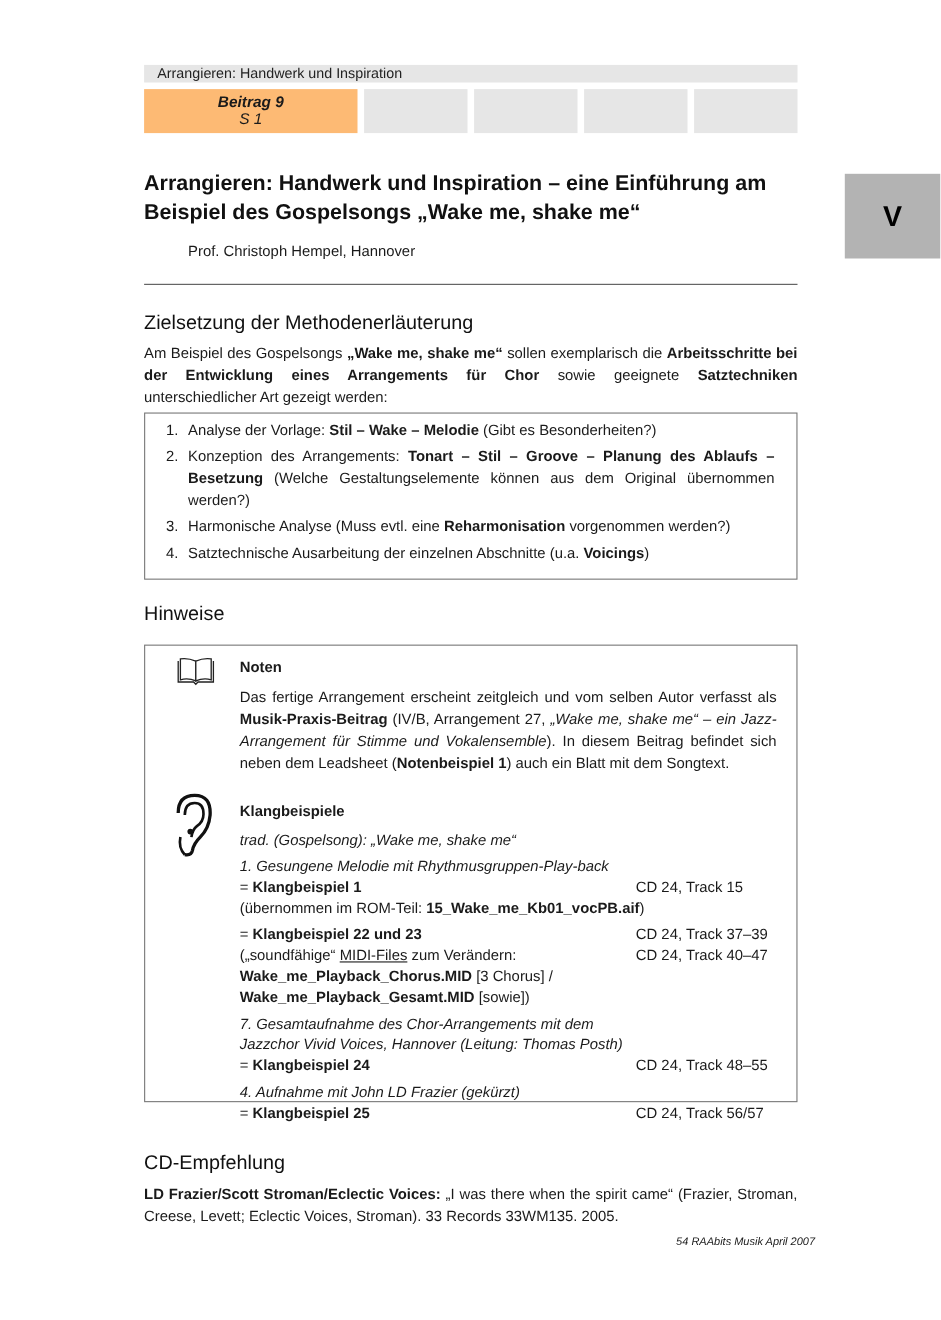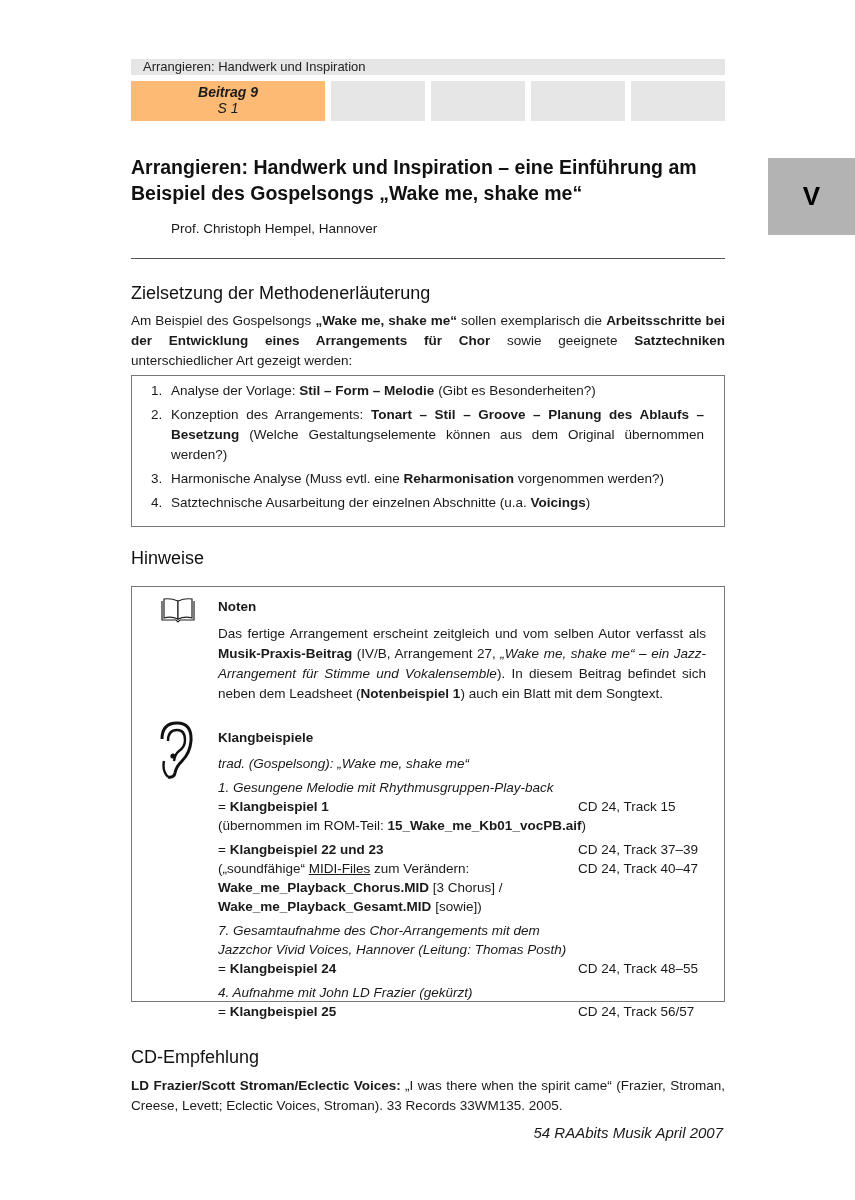--- a/index.html
+++ b/index.html
@@ -57,21 +57,21 @@
   .noten-head { top: 10px; font-weight: bold; }
   .noten-text { top: 37px; text-align: justify; }
   .klang-head { top: 141px; font-weight: bold; }
   .klang-body { top: 167px; }
   .klang-body .line { height: 19px; line-height: 19px; position: relative; white-space: nowrap; }
   .klang-body .gap { height: 5px; }
   .klang-body .right { position: absolute; left: 360px; top: 0; }
   .klang-body i { font-style: italic; }
   .u { text-decoration: underline; }
 
-  .footer { position: absolute; right: 132px; top: 1124px; font-size: 15px; font-style: italic; text-align: right; }
+  .footer { position: absolute; right: 114px; top: 1124px; font-size: 10px; font-style: italic; text-align: right; }
 </style>
 </head>
 <body>
 
 <div class="running-head">Arrangieren: Handwerk und Inspiration</div>
 <div class="tabs">
   <div class="tab active">
     <span class="b">Beitrag 9</span>
     <span class="s">S 1</span>
   </div>
@@ -86,21 +86,21 @@
 <div class="author">Prof. Christoph Hempel, Hannover</div>
 <div class="rule"></div>
 
 <h2 class="h2" style="top:283px">Zielsetzung der Methodenerläuterung</h2>
 <p class="p" style="top:311px" id="intro"><span>Am Beispiel des Gospelsongs </span><b>„Wake me, shake me“</b><span> sollen exemplarisch die </span><b>Arbeits­schritte bei der Entwicklung eines Arrangements für Chor</b><span> sowie geeignete </span><b>Satz­techniken</b><span> unterschiedlicher Art gezeigt werden:</span></p>
 
 <div class="box1">
   <ol id="steps">
       <li>
         <span class="num">1.</span>
-        <span class="txt"><span>Analyse der Vorlage: </span><b>Stil – Form – Melodie</b><span> (Gibt es Besonderheiten?)</span></span>
+        <span class="txt"><span>Analyse der Vorlage: </span><b>Stil – Wake – Melodie</b><span> (Gibt es Besonderheiten?)</span></span>
       </li>
       <li>
         <span class="num">2.</span>
         <span class="txt"><span>Konzeption des Arrangements: </span><b>Tonart – Stil – Groove – Planung des Ab­laufs – Besetzung</b><span> (Welche Gestaltungselemente können aus dem Original übernommen werden?)</span></span>
       </li>
       <li>
         <span class="num">3.</span>
         <span class="txt"><span>Harmonische Analyse (Muss evtl. eine </span><b>Reharmonisation</b><span> vorgenommen wer­den?)</span></span>
       </li>
       <li>

